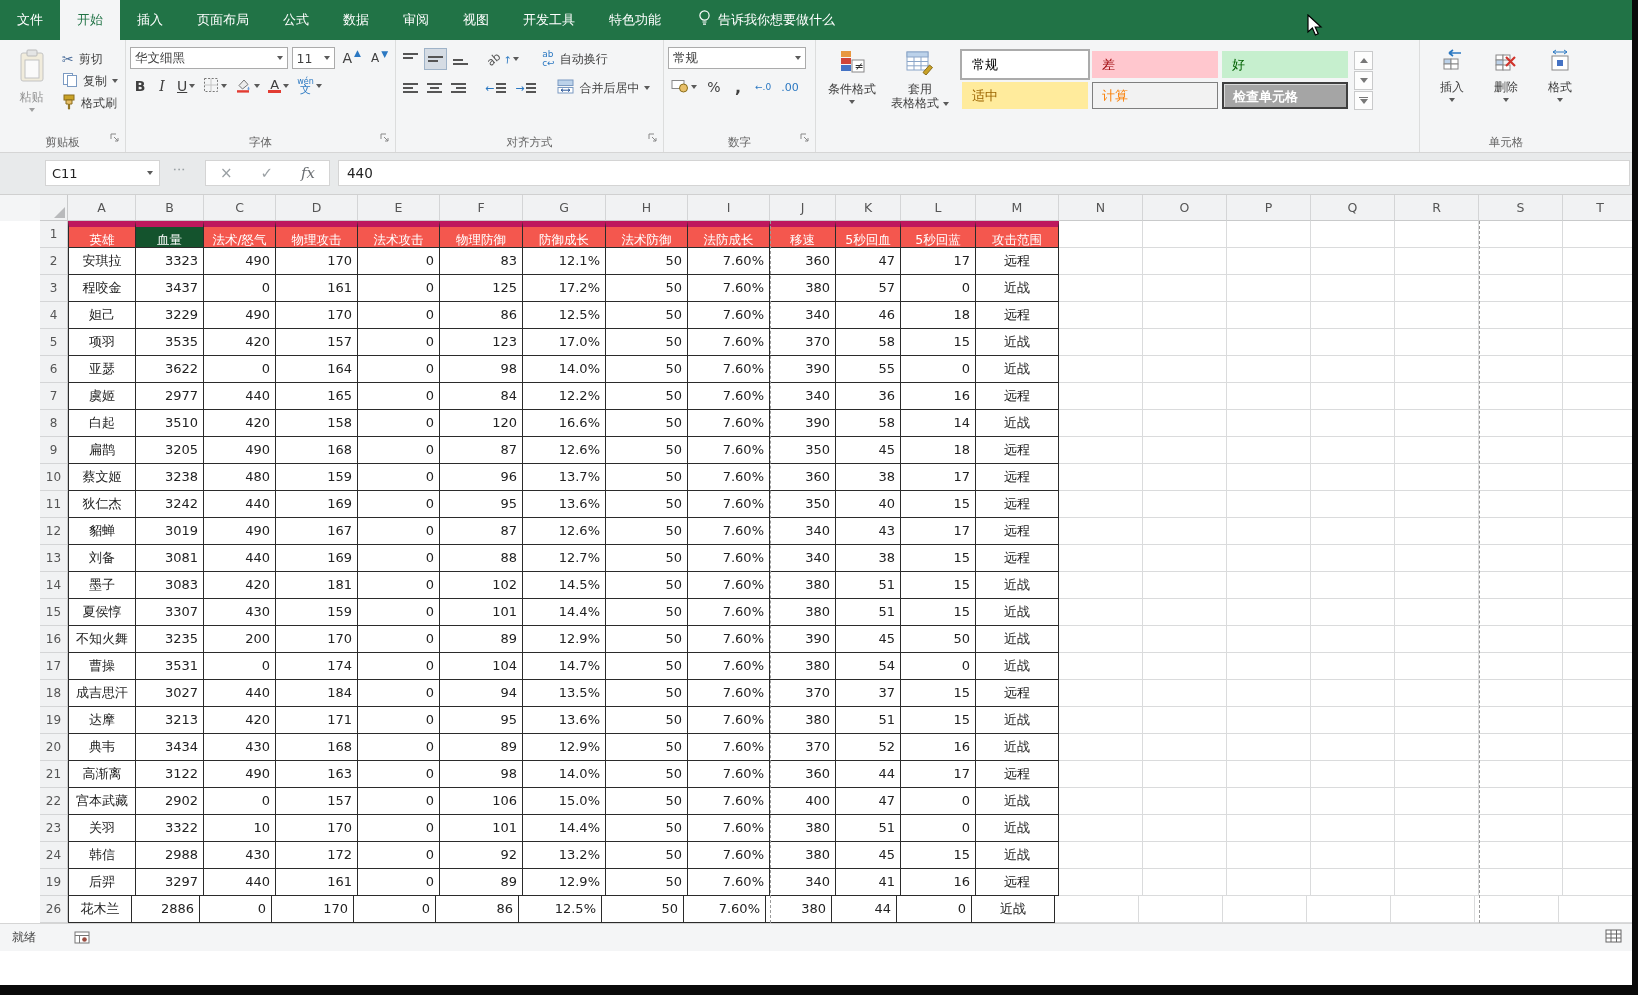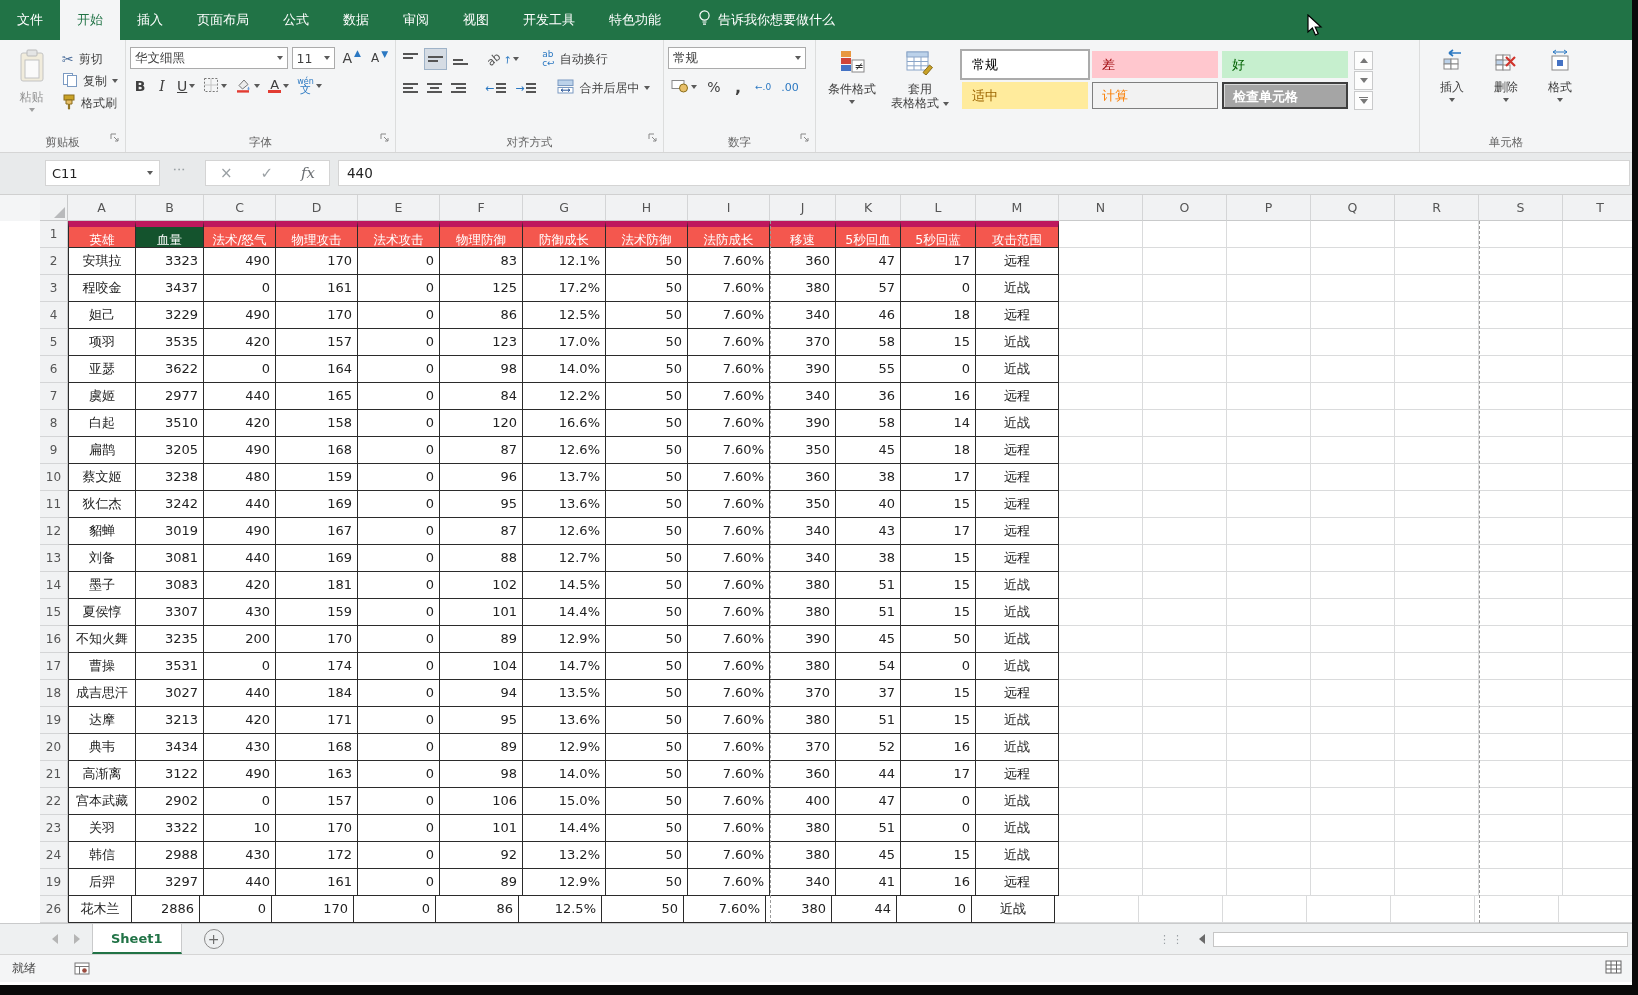--- a/index.html
+++ b/index.html
@@ -1129,35 +1129,20 @@
           <div class="g-cell" style="width: 84px;"></div>
           <div class="g-cell" style="width: 84px;"></div>
           <div class="g-cell" style="width: 84px;"></div>
           <div class="g-cell" style="width: 75px;"></div>
         </div>
       </div>
     <div class="pbreak" id="pbreak1" style="left: 770px;"></div>
     <div class="pbreak" id="pbreak2" style="left: 1479px;"></div>
   </div>
 
-  <div class="sheetbar">
-    <div class="nav">
-      <span class="tri-l"></span>
-      <span class="tri-r"></span>
-    </div>
-    <div class="sheettab">
-      <span>Sheet1</span>
-    </div>
-    <div class="addsheet">+</div>
-    <div class="hsplit">⋮⋮</div>
-    <div class="hscroll">
-      <span class="tri-l" style="border-right-color:#6a6a6a"></span>
-      <span class="hthumb"></span>
-    </div>
-  </div>
 
   <div class="statusbar">
     <span class="ready">就绪</span>
     <span class="macro">
       <svg width="16" height="13" viewBox="0 0 16 13">
           <rect x="1" y="1" width="14" height="11" fill="#fff" stroke="#777"></rect>
           <path d="M1 4.5 h14 M5.5 4.5 v7.5" stroke="#777"></path>
           <circle cx="10.5" cy="8.5" r="2.3" fill="#9a4b3f"></circle>
         </svg>
     </span>

